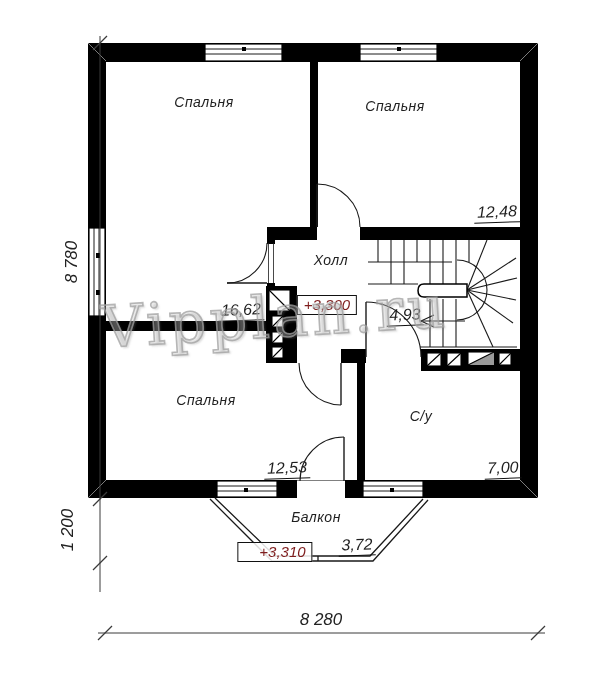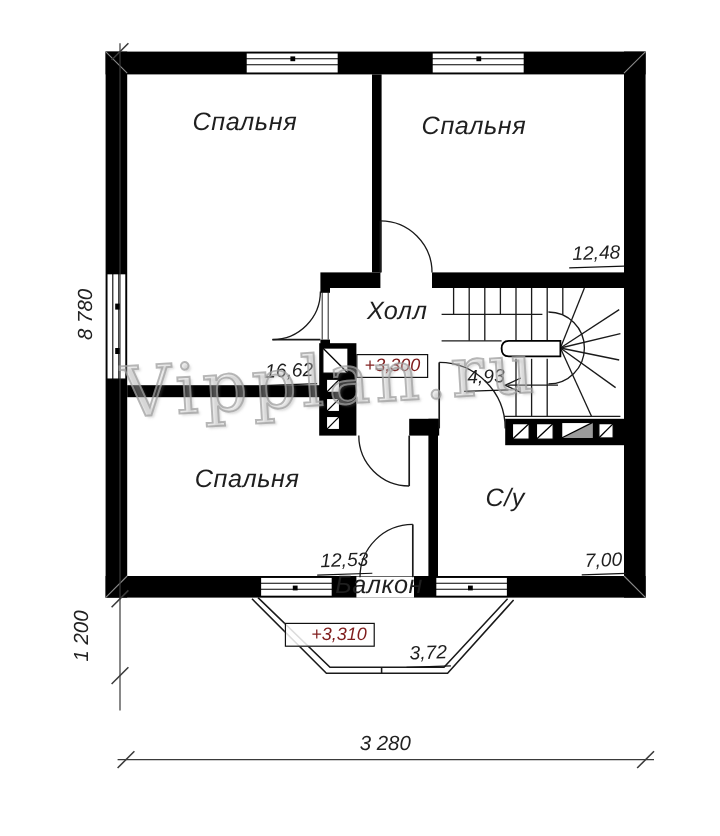--- a/index.html
+++ b/index.html
@@ -1,20 +1,20 @@
 <!DOCTYPE html>
 <html><head>
 <meta charset="utf-8">
 <style>
   html,body{margin:0;padding:0;background:#ffffff;}
   #stage{position:relative;width:600px;height:697px;background:#fff;overflow:hidden;
          font-family:"Liberation Sans",sans-serif;color:#1a1a1a;}
   #linework{position:absolute;left:0;top:0;z-index:1;}
   .lbl{position:absolute;transform:translate(-50%,-50%);font-style:italic;white-space:nowrap;z-index:4;}
-  .room-name{font-size:21px;letter-spacing:.5px;color:#1f1f1f;}
+  .room-name{font-size:14px;letter-spacing:.5px;color:#1f1f1f;}
   .room-area{font-size:16px;border-bottom:1.6px solid #111;padding:0 3px 1px;color:#1f1f1f;transform:translate(-50%,-50%) rotate(-2deg);}
   .elev{font-size:15px;border:1.6px solid #111;padding:0 6px 1px;background:rgba(255,255,255,.85);color:#7f1d1d;}
   .dim{font-size:17px;color:#222;}
   .dim.vert{transform:translate(-50%,-50%) rotate(-90deg);}
   #watermark{position:absolute;left:55px;top:283px;width:440px;text-align:center;z-index:5;
              font-family:"DejaVu Serif",serif;font-size:58px;letter-spacing:4px;
              color:rgba(200,200,200,0.30);-webkit-text-stroke:1.6px rgba(160,160,160,0.75);
              text-shadow:2px 2px 2px rgba(120,120,120,0.25);
              transform:rotate(-3.5deg);pointer-events:none;}
 </style>
@@ -182,29 +182,29 @@
     </g>
   </svg>
 
   <div id="watermark">Vipplan.ru</div>
 
   <div class="lbl room-name" style="left:204px;top:102px;">Спальня</div>
   <div class="lbl room-name" style="left:395px;top:106px;">Спальня</div>
   <div class="lbl room-name" style="left:331px;top:260px;">Холл</div>
   <div class="lbl room-name" style="left:206px;top:400px;">Спальня</div>
   <div class="lbl room-name" style="left:421px;top:416px;">С/у</div>
-  <div class="lbl room-name" style="left:316px;top:488px;">Балкон</div>
+  <div class="lbl room-name" style="left:316px;top:517px;">Балкон</div>
 
   <div class="lbl room-area" style="left:241px;top:311px;">16,62</div>
   <div class="lbl room-area" style="left:497px;top:213px;">12,48</div>
   <div class="lbl room-area" style="left:405px;top:316px;">4,93</div>
   <div class="lbl room-area" style="left:287px;top:469px;">12,53</div>
   <div class="lbl room-area" style="left:503px;top:469px;">7,00</div>
   <div class="lbl room-area" style="left:357px;top:546px;">3,72</div>
 
   <div class="lbl elev" style="left:327px;top:305px;">+3,300</div>
-  <div class="lbl elev" style="left:275px;top:529px;padding-left:21px;">+3,310</div>
+  <div class="lbl elev" style="left:275px;top:552px;padding-left:21px;">+3,310</div>
 
   <div class="lbl dim vert" style="left:72px;top:262px;">8 780</div>
   <div class="lbl dim vert" style="left:68px;top:530px;">1 200</div>
-  <div class="lbl dim" style="left:321px;top:620px;">3 280</div>
+  <div class="lbl dim" style="left:321px;top:620px;">8 280</div>
 
 </div>
 
 </body></html>

